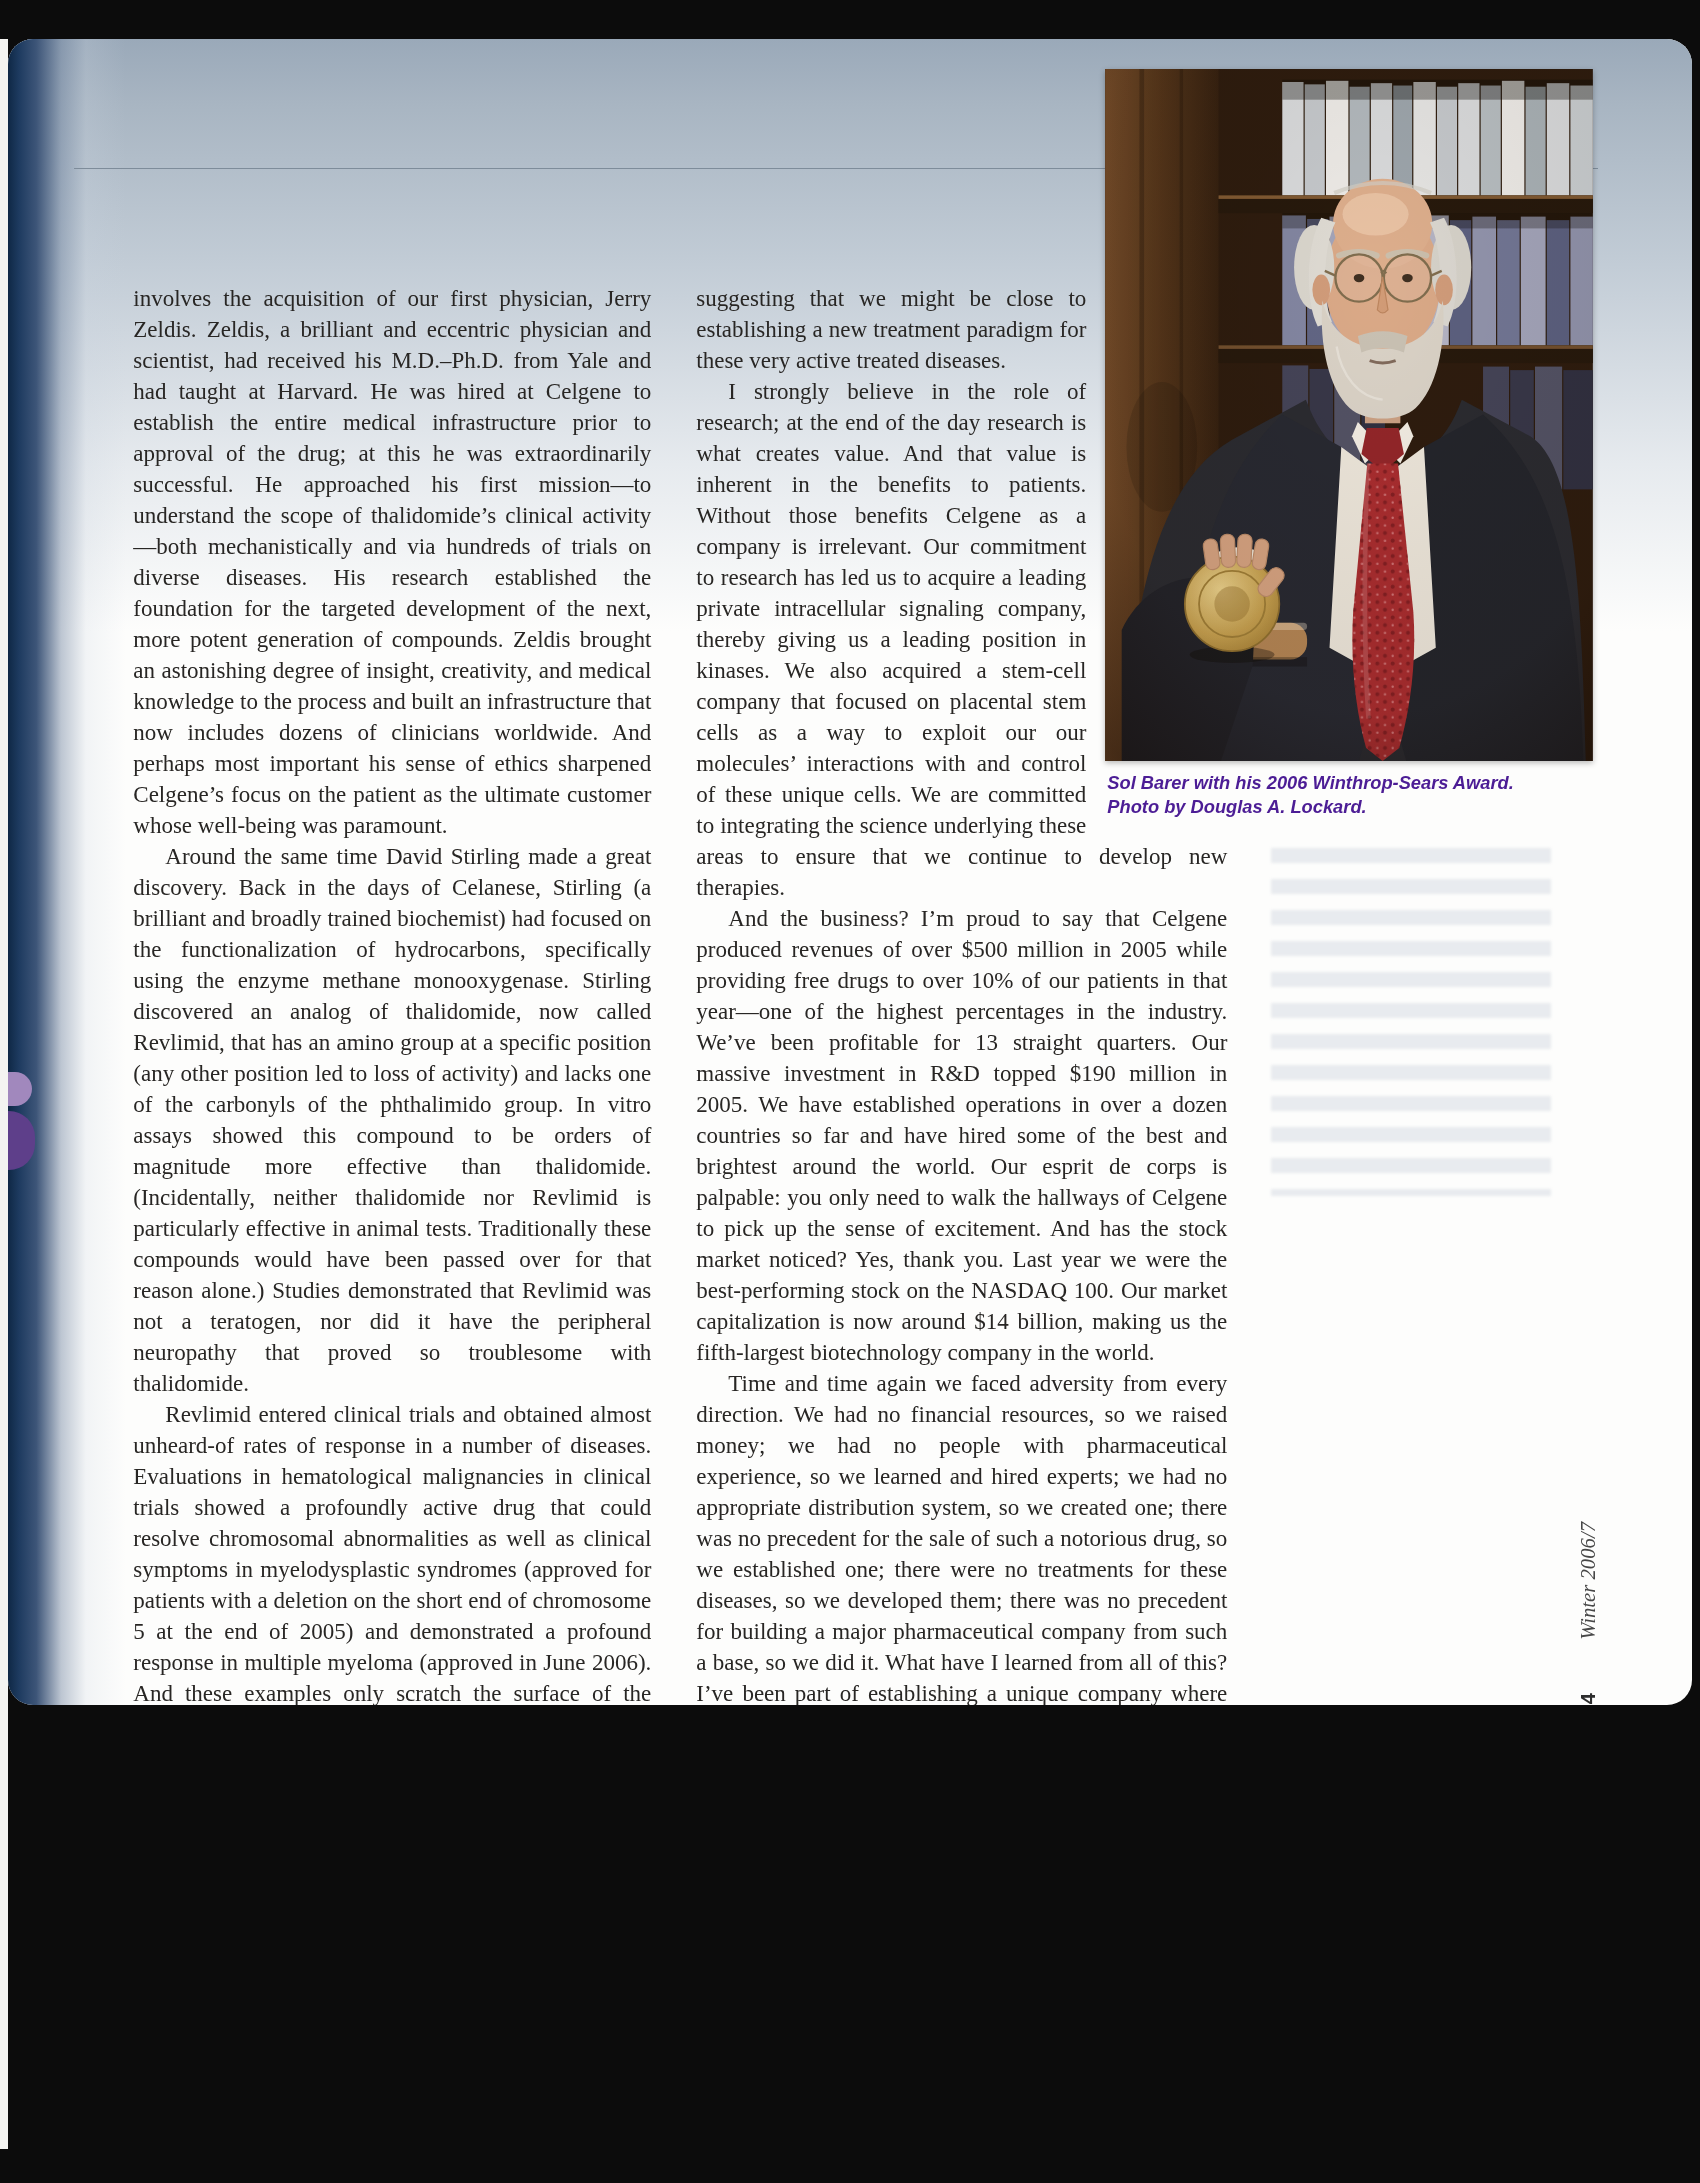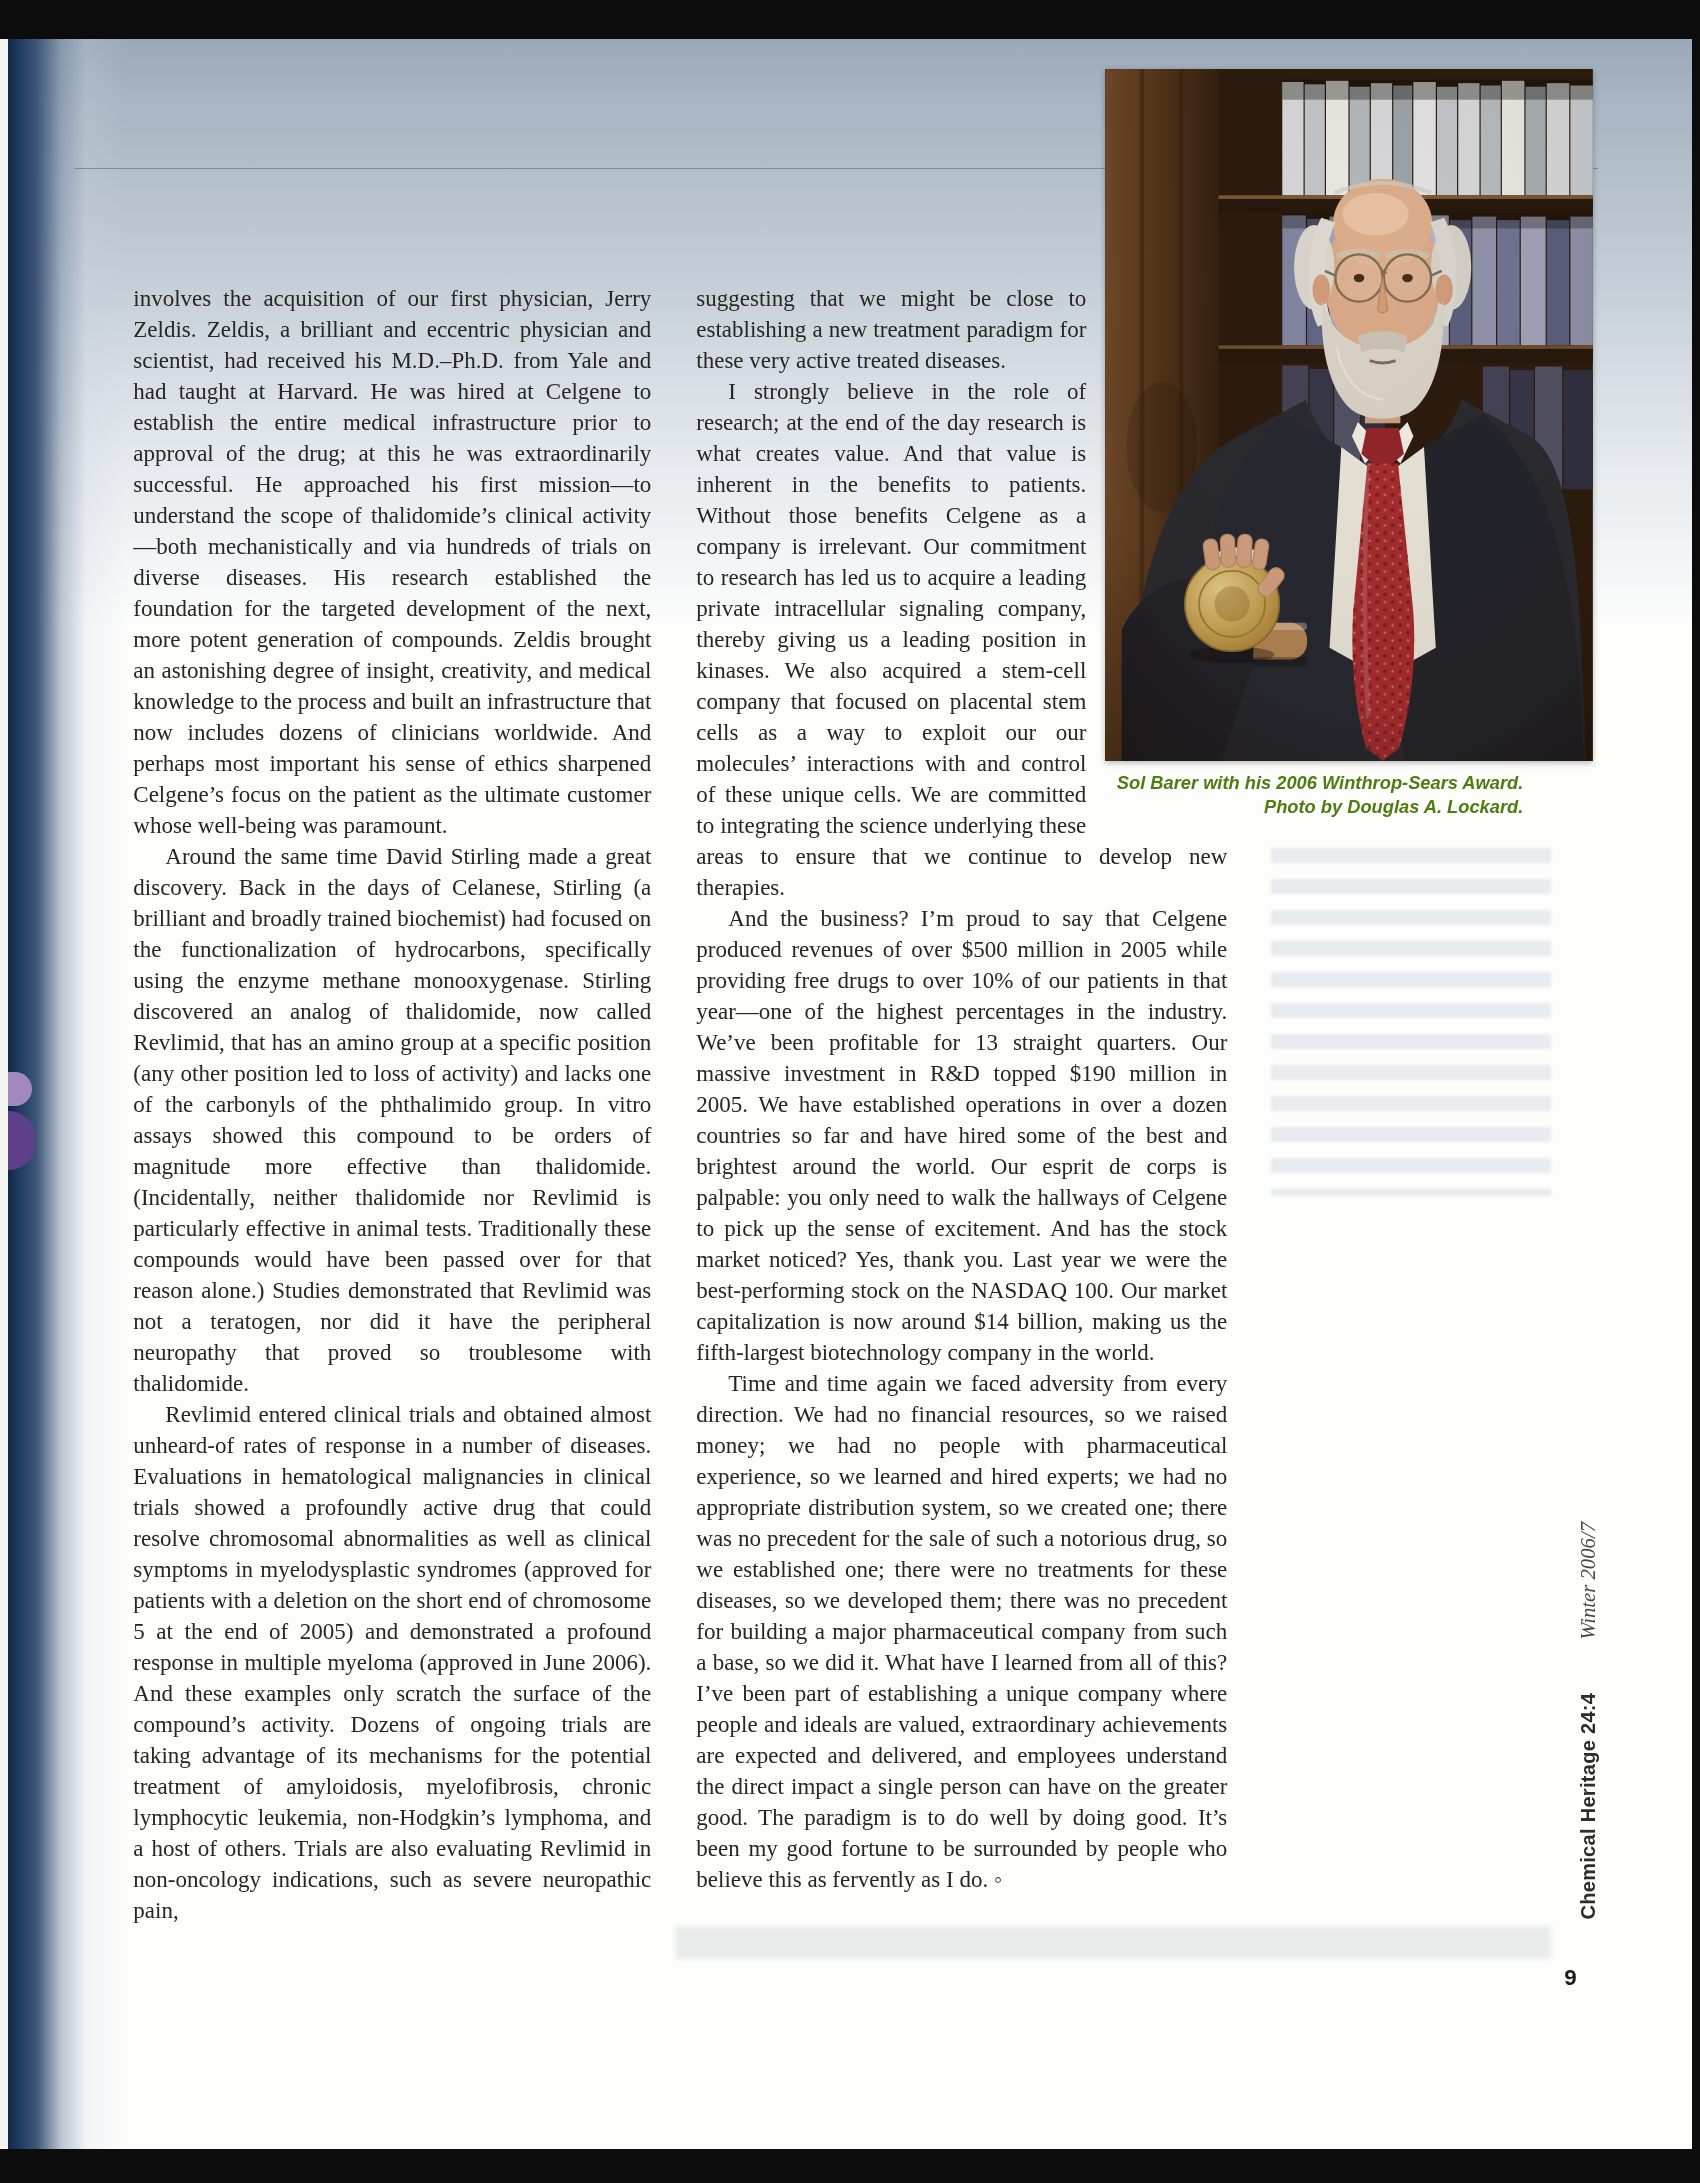--- a/index.html
+++ b/index.html
@@ -8,22 +8,22 @@
     width:1700px;height:2183px;
     background:#0c0c0c;
     overflow:hidden;
     font-family:"Liberation Serif",serif;
   }
   .scan-edge{
     position:absolute;left:0;top:39px;width:8.3px;height:2110px;
     background:#f4f4f1;
   }
   .page{
-    position:absolute;left:8.3px;top:39px;width:1684px;height:2110px;
-    background:#fdfdfc;overflow:hidden;
+    position:absolute;left:8.3px;top:39px;width:1684px;height:1666px;
+    background:#fdfdfc;overflow:hidden;border-radius:25px;
   }
   .header-gradient{
     position:absolute;left:0;top:0;width:100%;height:644px;
     background:linear-gradient(180deg,#9aa9b9 0%,#a8b5c2 10%,#c2ccd6 35%,#e6eaee 66%,#fdfdfc 92%);
   }
   .gutter{
     position:absolute;left:0;top:0;height:100%;width:118px;
     background:linear-gradient(90deg,#0f2845 0%,#1d3a5f 9%,#3d5578 24%,rgba(110,130,158,.45) 45%,rgba(200,210,222,.22) 66%,rgba(255,255,255,0) 100%);
   }
   .rule{
@@ -53,22 +53,21 @@
   p.para{margin:0;padding:0;}
   p.para.indent{text-indent:32px;}
   .photo{
     position:absolute;left:1097px;top:29.5px;width:488px;height:692px;
     box-shadow:0 1.8px 5.9px rgba(0,0,0,.28);
   }
   .photo svg{display:block;}
   .caption{
     position:absolute;left:1099px;top:732px;width:416px;
     font:italic 700 18.3px/24px "Liberation Sans",sans-serif;
-    color:#4d7c0f;
-    text-align:right;
+    color:#4c1d95;
   }
   .sidebar-rotated{
     position:absolute;left:1350px;top:1667px;width:461px;height:29.5px;
     transform:rotate(-90deg);
     display:flex;align-items:center;justify-content:center;gap:53px;
     white-space:nowrap;
   }
   .journal{font:700 20px "Liberation Sans",sans-serif;color:#2d2d2d;letter-spacing:0.3px;}
   .issue{font:italic 400 20.7px "Liberation Serif",serif;color:#474747;}
   .page-number{

